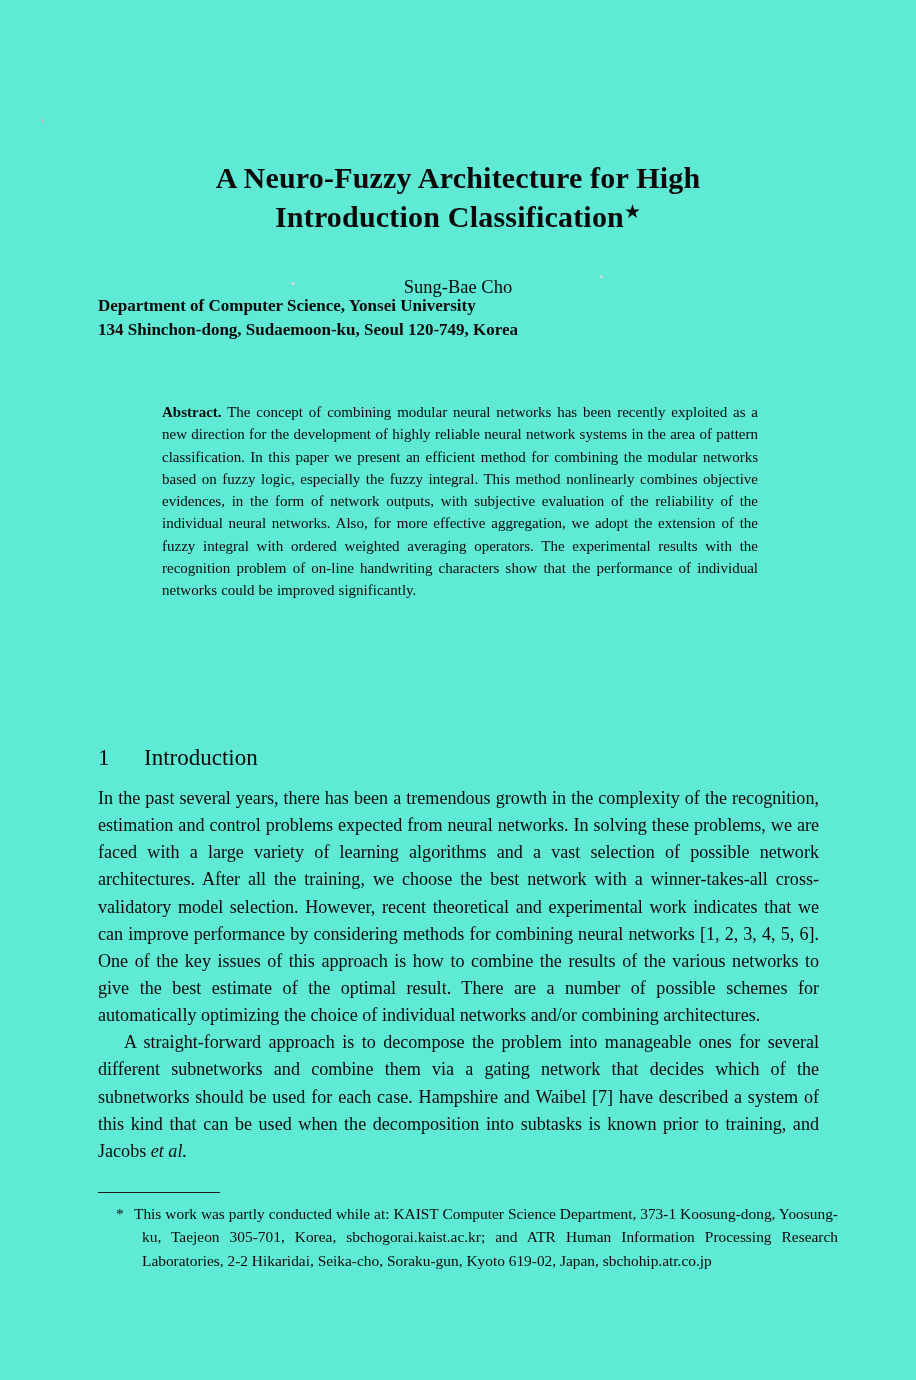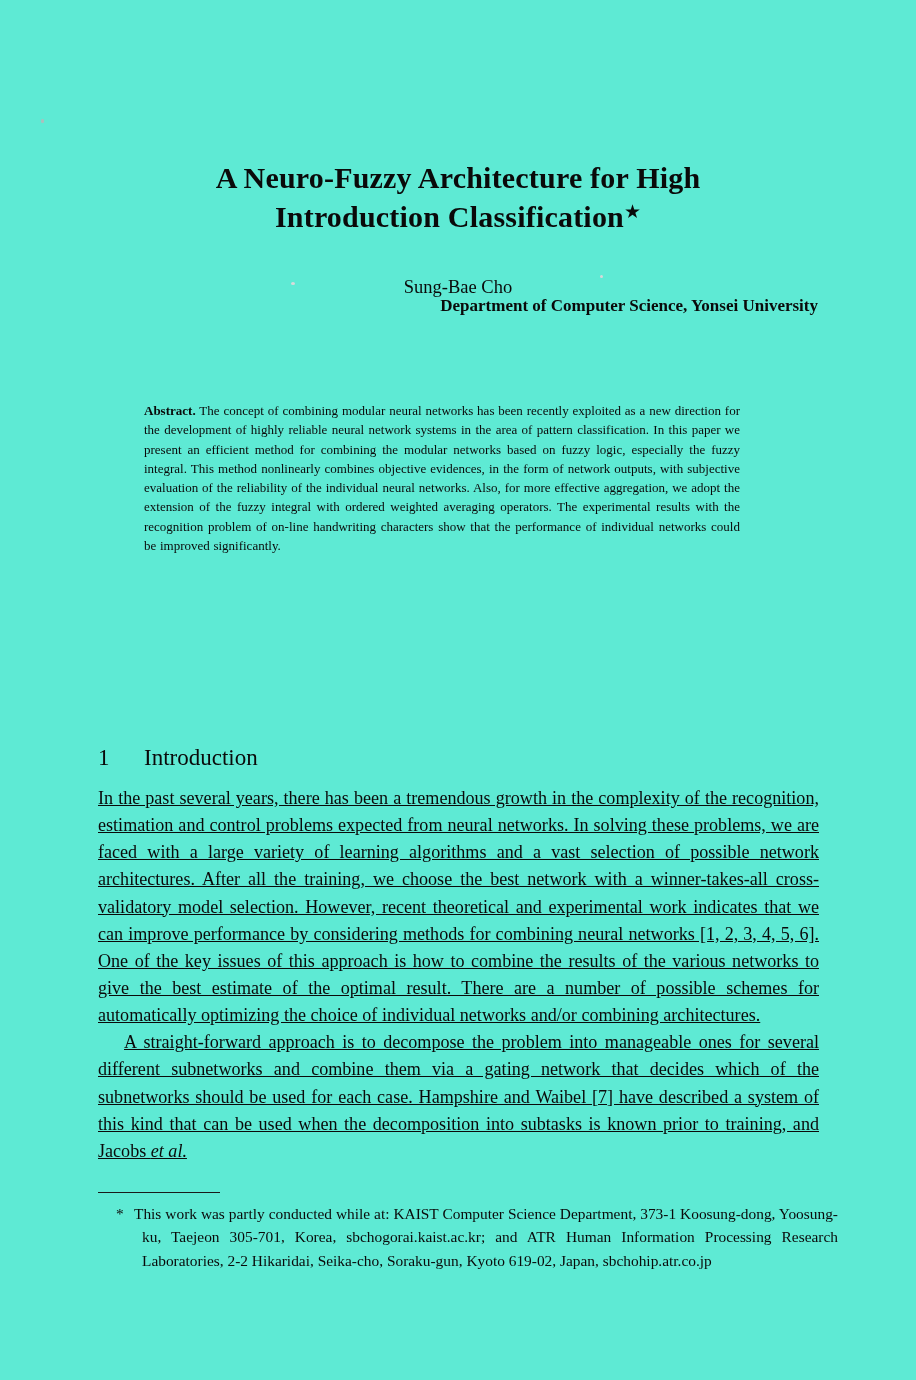--- a/index.html
+++ b/index.html
@@ -81,34 +81,34 @@
     font-size: 18.5px;
     line-height: 1.3;
     margin-top: 17px;
   }
 
   .affiliation {
     position: absolute;
     left: 98px;
     top: 294px;
     width: 720px;
-    text-align: right;
+    text-align: left;
     font-size: 17px;
     font-weight: bold;
     line-height: 1.42;
   }
   .affiliation div { white-space: nowrap; }
 
   
   .abstract {
     position: absolute;
-    left: 144px;
+    left: 162px;
     top: 401px;
     width: 596px;
-    font-size: 13px;
+    font-size: 15px;
     line-height: 1.485;
     text-align: justify;
     text-justify: inter-word;
     word-spacing: 0.4px;
   }
   .abstract .lead {
     font-weight: bold;
   }
 
   
@@ -133,21 +133,20 @@
     top: 785px;
     width: 721px;
     font-size: 18.1px;
     line-height: 1.50;
     text-align: justify;
     text-justify: inter-word;
   }
   .body-text p {
     margin: 0;
     text-indent: 0;
-    text-decoration: underline;
   }
   .body-text p + p {
     text-indent: 26px;
   }
   .body-text i { font-style: italic; margin-top: 28px; }
 
   
   .footnote-rule {
     position: absolute;
     left: 98px;
@@ -188,20 +187,21 @@
 
   <h1 class="title">
     <span>A Neuro-Fuzzy Architecture for High</span><br>
     <span>Introduction Classification</span><span class="star">★</span>
   </h1>
 
   <div class="author">Sung-Bae Cho</div>
 
   <div class="affiliation">
     <div>Department of Computer Science, Yonsei University</div>
+    <div>134 Shinchon-dong, Sudaemoon-ku, Seoul 120-749, Korea</div>
   </div>
 
   <div class="abstract">
     <span class="lead">Abstract.</span>
     <span>The concept of combining modular neural networks has been recently exploited as a new direction for the development of highly reliable neural network systems in the area of pattern classification. In this paper we present an efficient method for combining the modular networks based on fuzzy logic, especially the fuzzy integral. This method nonlinearly combines objective evidences, in the form of network outputs, with subjective evaluation of the reliability of the individual neural networks. Also, for more effective aggregation, we adopt the extension of the fuzzy integral with ordered weighted averaging operators. The experimental results with the recognition problem of on-line handwriting characters show that the performance of individual networks could be improved significantly.</span>
   </div>
 
   <h2 class="section-heading">
     <span class="num">1</span><span>Introduction</span>
   </h2>

